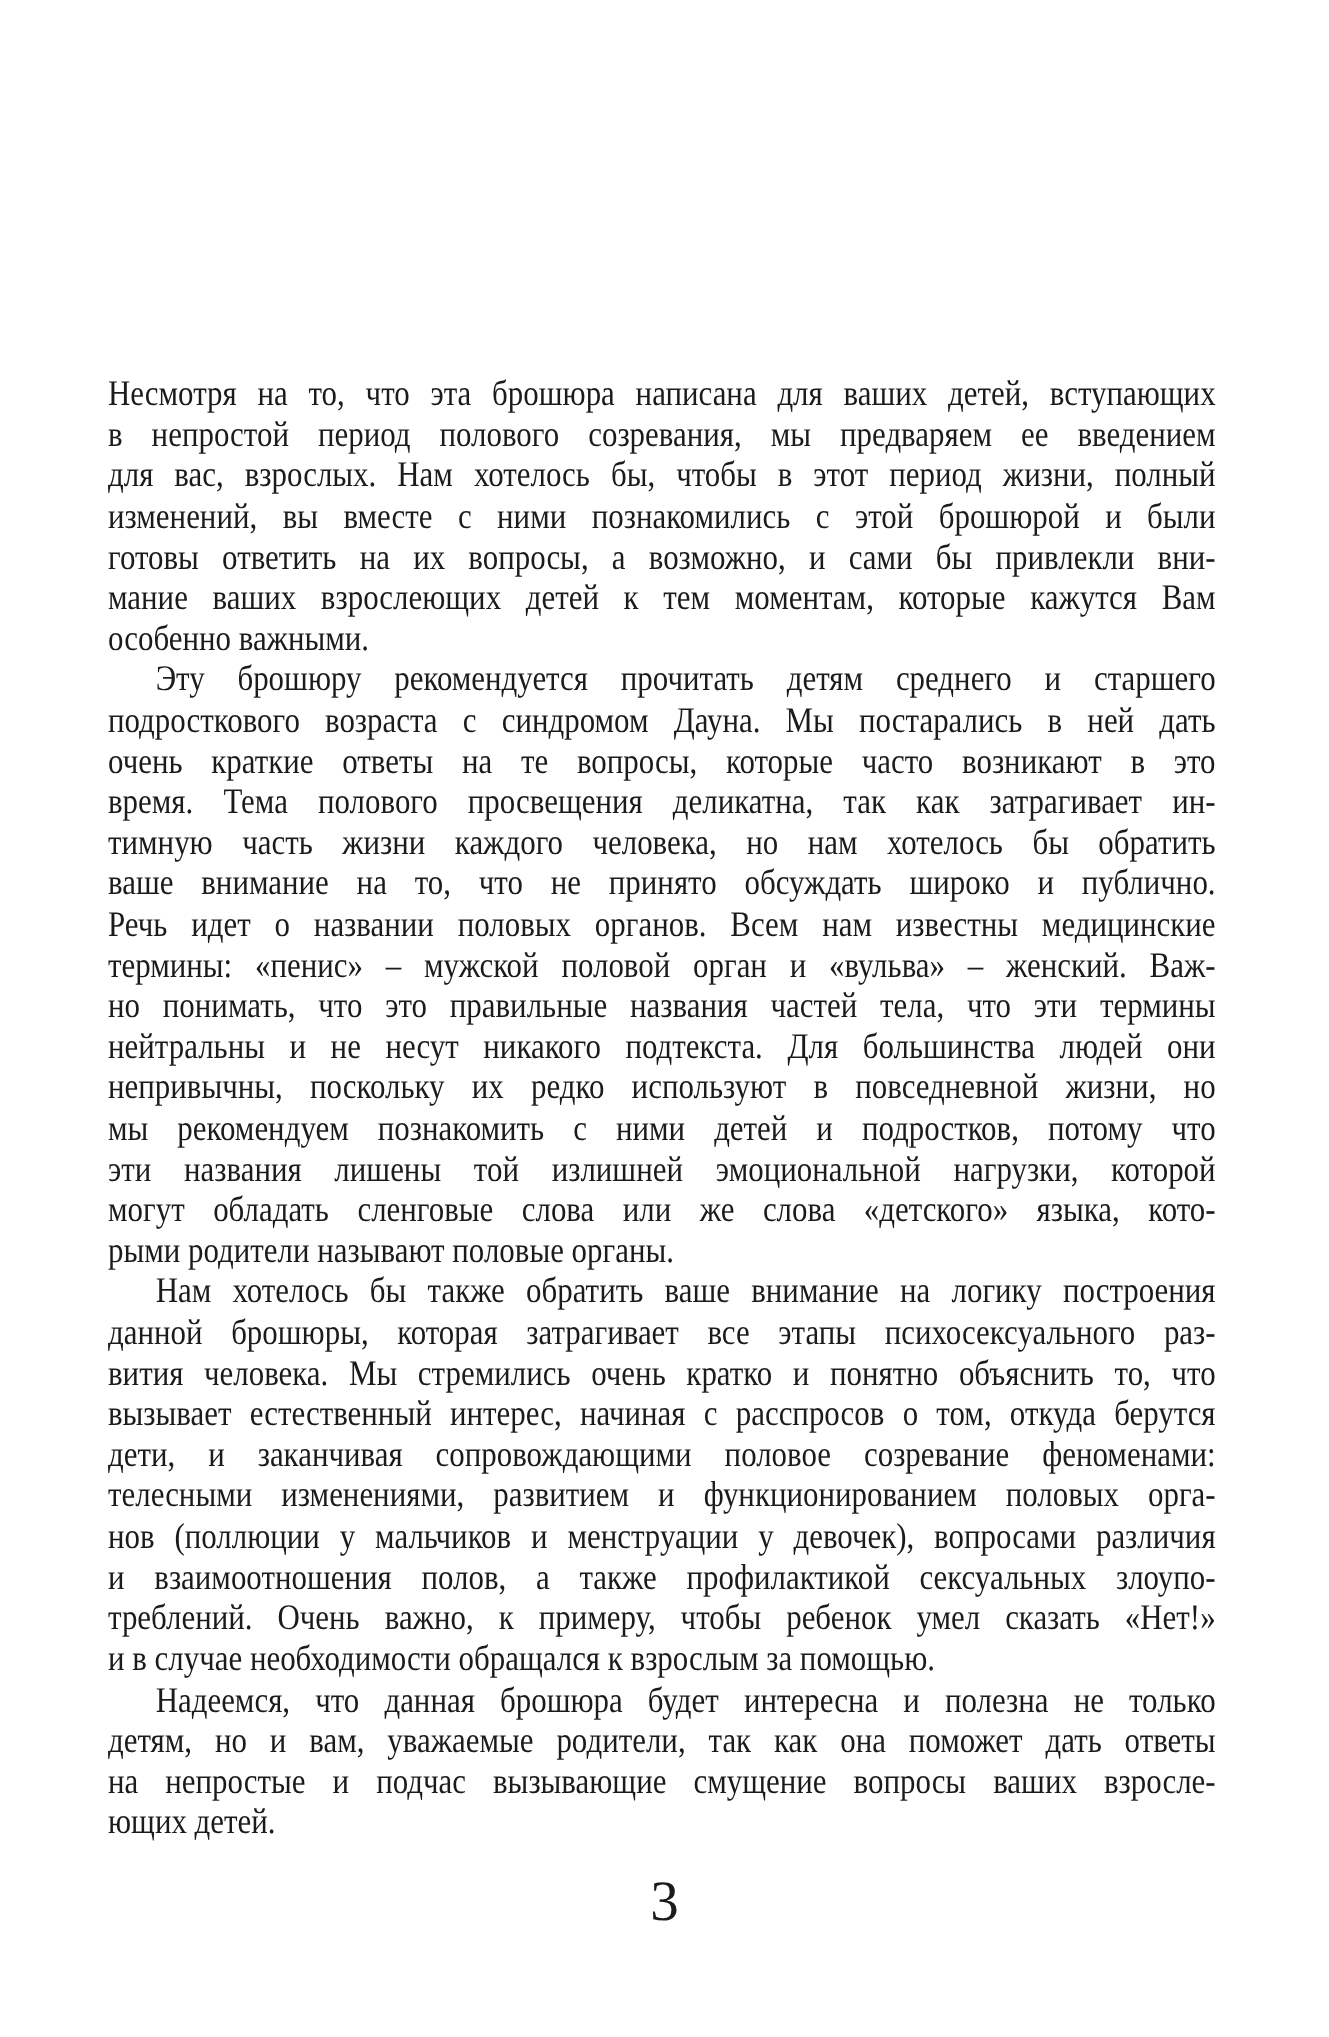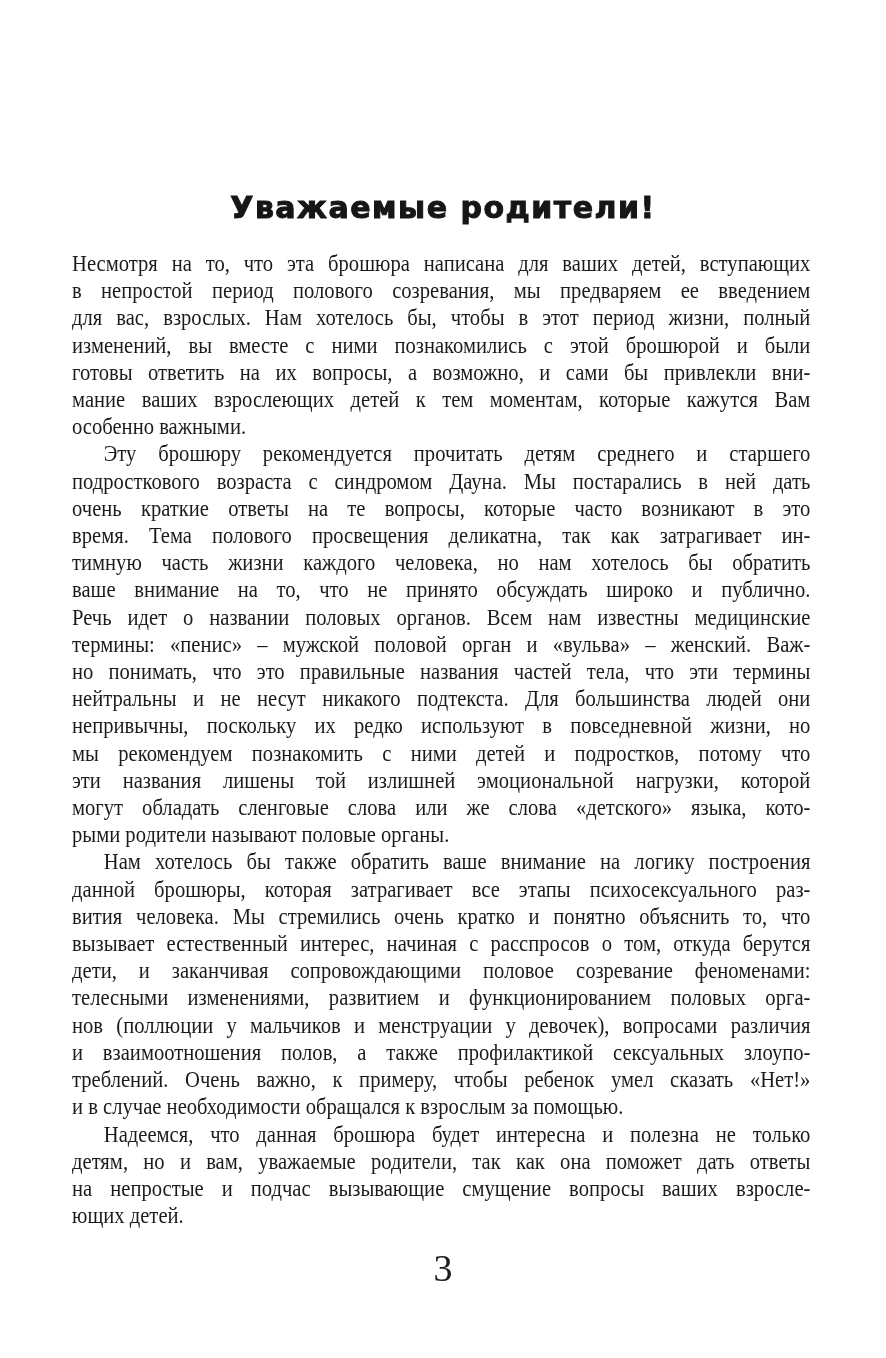--- a/index.html
+++ b/index.html
@@ -65,21 +65,20 @@
     font-family: "Liberation Serif", serif;
     font-size: 38px;
     font-weight: 400;
     color: #1b1b1b;
   }
 </style>
 </head>
 <body>
 
 <div class="page">
-  <div class="title">Уважаемые родители!</div>
 
   <div class="body-text">
       <div class="para">
         <div class="line">Несмотря на то, что эта брошюра написана для ваших детей, вступающих</div>
         <div class="line">в непростой период полового созревания, мы предваряем ее введением</div>
         <div class="line">для вас, взрослых. Нам хотелось бы, чтобы в этот период жизни, полный</div>
         <div class="line">изменений, вы вместе с ними познакомились с этой брошюрой и были</div>
         <div class="line">готовы ответить на их вопросы, а возможно, и сами бы привлекли вни-</div>
         <div class="line">мание ваших взрослеющих детей к тем моментам, которые кажутся Вам</div>
         <div class="line last">особенно важными.</div>

